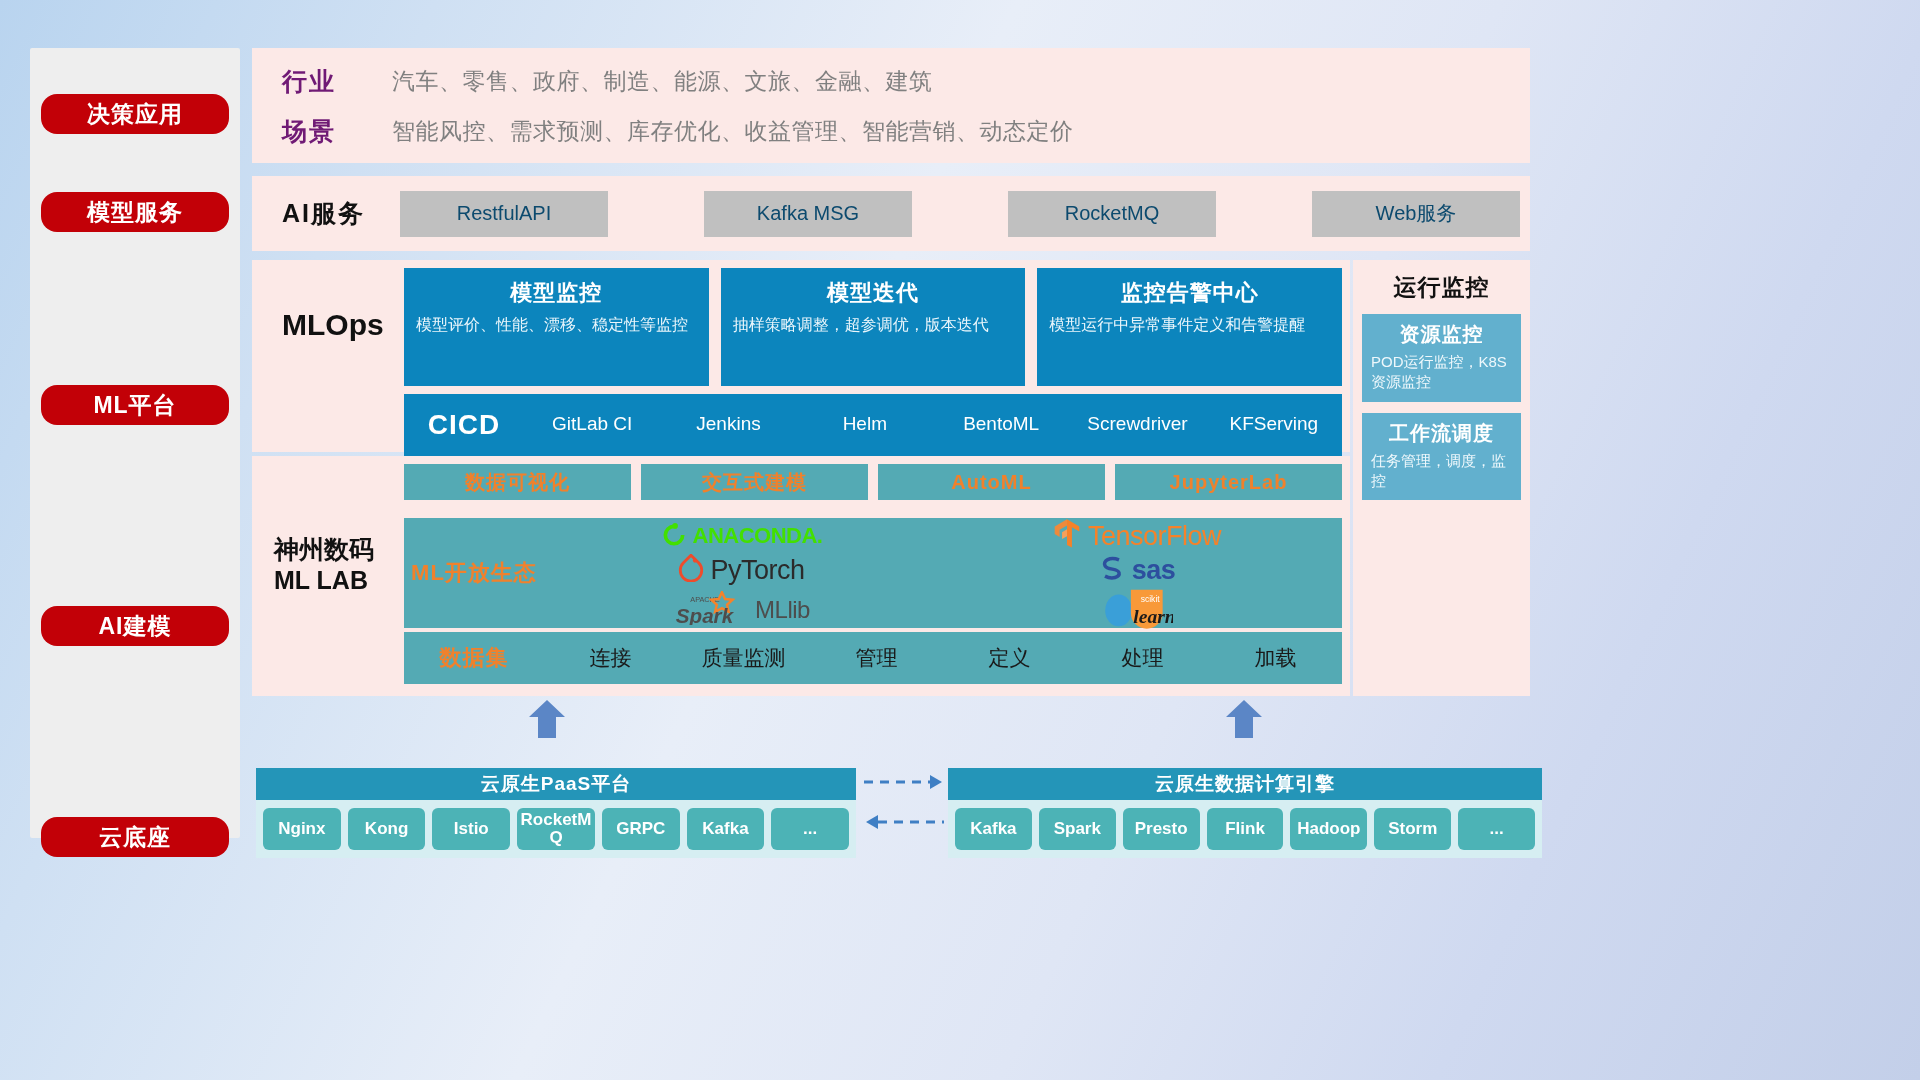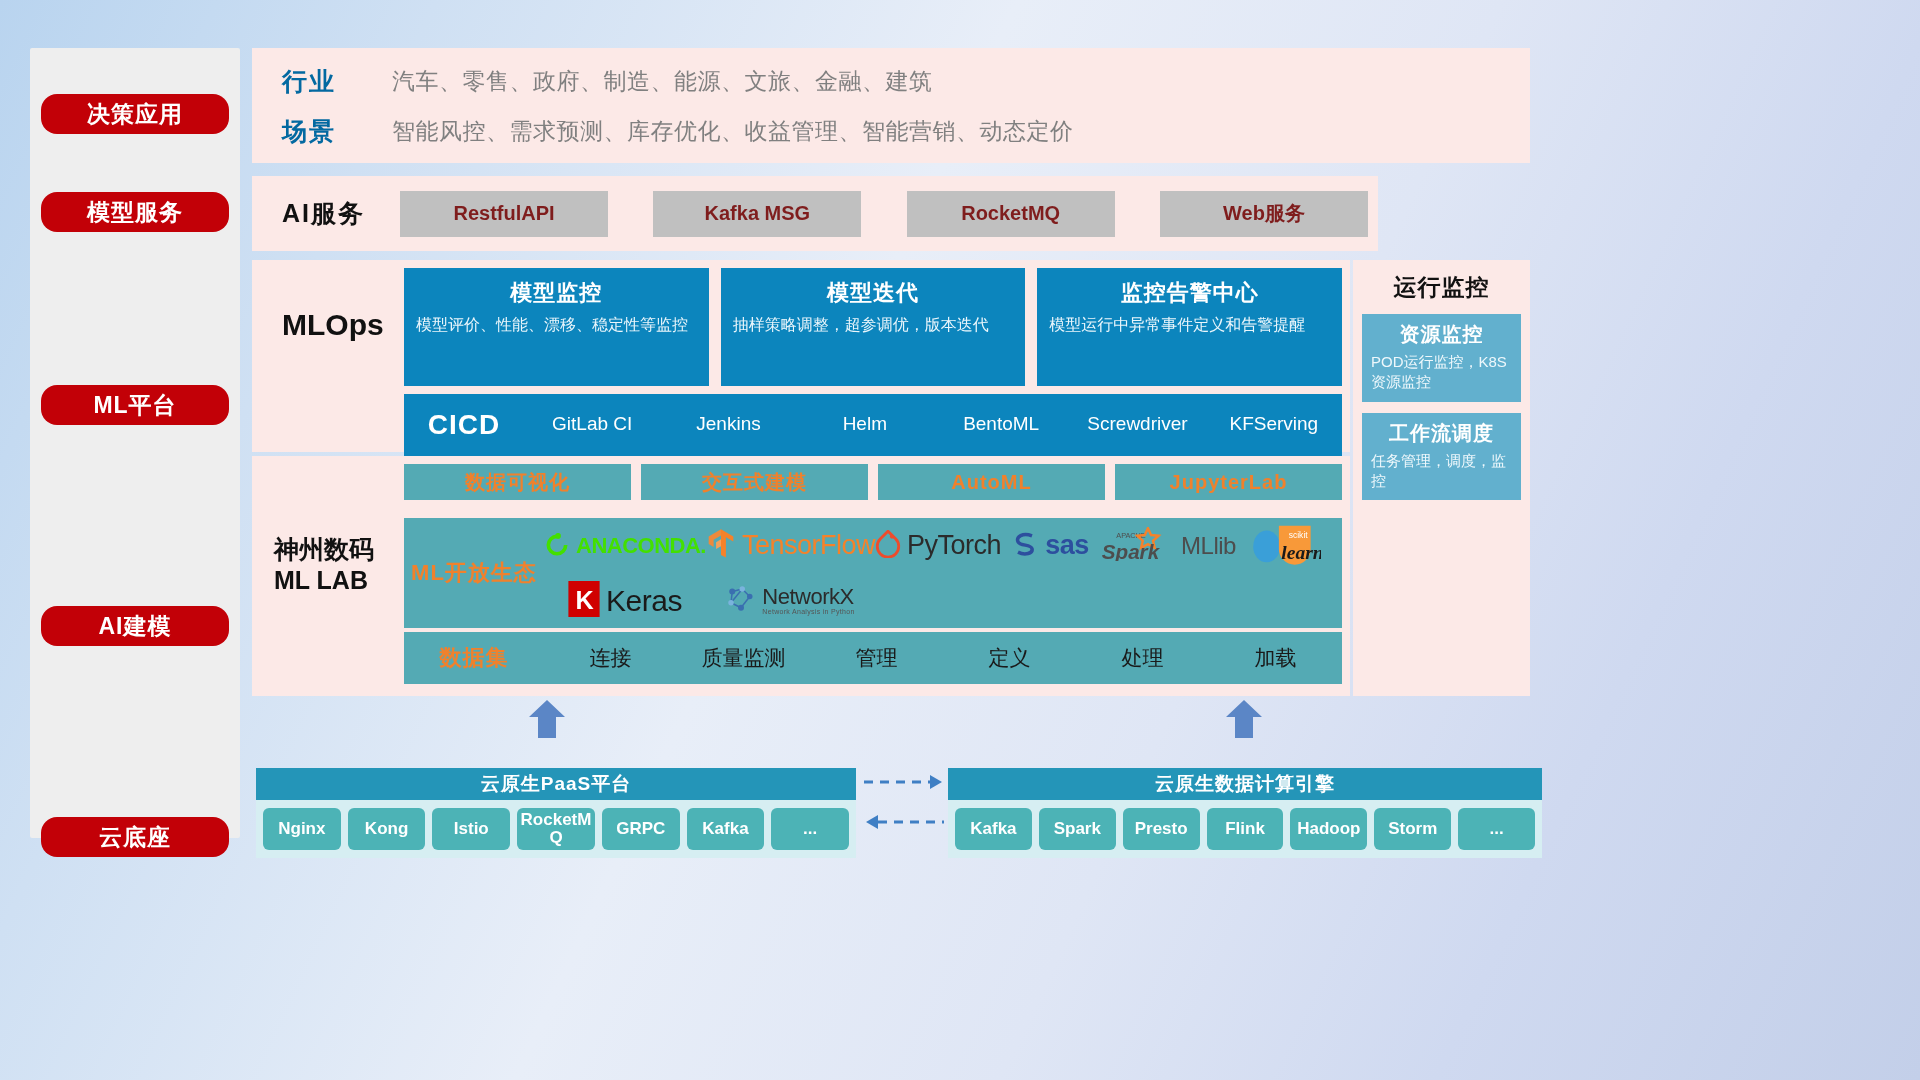--- a/index.html
+++ b/index.html
@@ -29,47 +29,47 @@
   #chip-2 { top: 337px; }
   #chip-3 { top: 558px; }
   #chip-4 { top: 769px; }
 
   
   .panel {
     position: absolute;
     background: #fce9e7;
   }
   #panel-apps   { left: 252px; top: 48px;  width: 1278px; height: 115px; }
-  #panel-api    { left: 252px; top: 176px; width: 1126px; height: 75px;  }
+  #panel-api    { left: 252px; top: 176px; width: 1278px; height: 75px;  }
   #panel-mlops  { left: 252px; top: 260px; width: 1098px; height: 192px; }
   #panel-mllab  { left: 252px; top: 456px; width: 1098px; height: 240px; }
   #panel-ops    { left: 1353px; top: 260px; width: 177px; height: 436px; }
 
   
   .app-row { display: flex; align-items: center; height: 50px; margin-left: 30px; }
   #panel-apps .app-row:first-child { margin-top: 8px; }
   .app-key {
-    width: 110px; font-size: 25px; font-weight: bold; color: #0369a1;
+    width: 110px; font-size: 25px; font-weight: bold; color: #701a75;
     letter-spacing: 2px;
   }
   .app-val { font-size: 23px; color: #808080; letter-spacing: 0.5px; }
 
   
   #panel-api .api-row {
     display: flex; align-items: center; height: 100%;
     padding-left: 30px; padding-right: 6px;
   }
   .api-key {
     width: 118px; font-size: 25px; font-weight: bold; color: #111111; letter-spacing: 2px;
   }
   .api-chips { flex: 1; display: flex; gap: 0; justify-content: space-between; padding-right: 4px; }
   .api-chip {
     width: 208px; height: 46px; background: #c0c0c0;
     display: flex; align-items: center; justify-content: center;
-    font-size: 20px; font-weight: bold; color: #7f1d1d;
+    font-size: 20px; font-weight: normal; color: #0c4a6e;
   }
 
   
   #panel-mlops .mlops-key {
     position: absolute; left: 30px; top: 0; width: 140px; height: 130px;
     display: flex; align-items: center;
     font-size: 30px; font-weight: bold; color: #111111;
   }
   .mlops-cards {
     position: absolute; left: 152px; top: 8px; width: 938px; height: 118px;
@@ -115,21 +115,21 @@
   .lab-eco {
     position: absolute; left: 152px; top: 62px; width: 938px; height: 110px;
     background: #54aab4; display: flex; align-items: center;
   }
   .lab-eco-label {
     width: 140px; text-align: center; color: #f0812c;
     font-size: 22px; font-weight: bold; letter-spacing: 1px;
   }
   .logo-grid {
     flex: 1; height: 100%; display: grid;
-    grid-template-columns: repeat(6, 1fr);
+    grid-template-columns: repeat(2, 1fr);
     grid-template-rows: 1fr 1fr;
     align-items: center; justify-items: center;
     padding-right: 8px;
   }
   .logo { display: flex; align-items: center; gap: 6px; }
   .logo-txt { font-size: 27px; letter-spacing: -0.5px; }
 
   .lab-data {
     position: absolute; left: 152px; top: 176px; width: 938px; height: 52px;
     background: #54aab4; display: flex; align-items: center;

